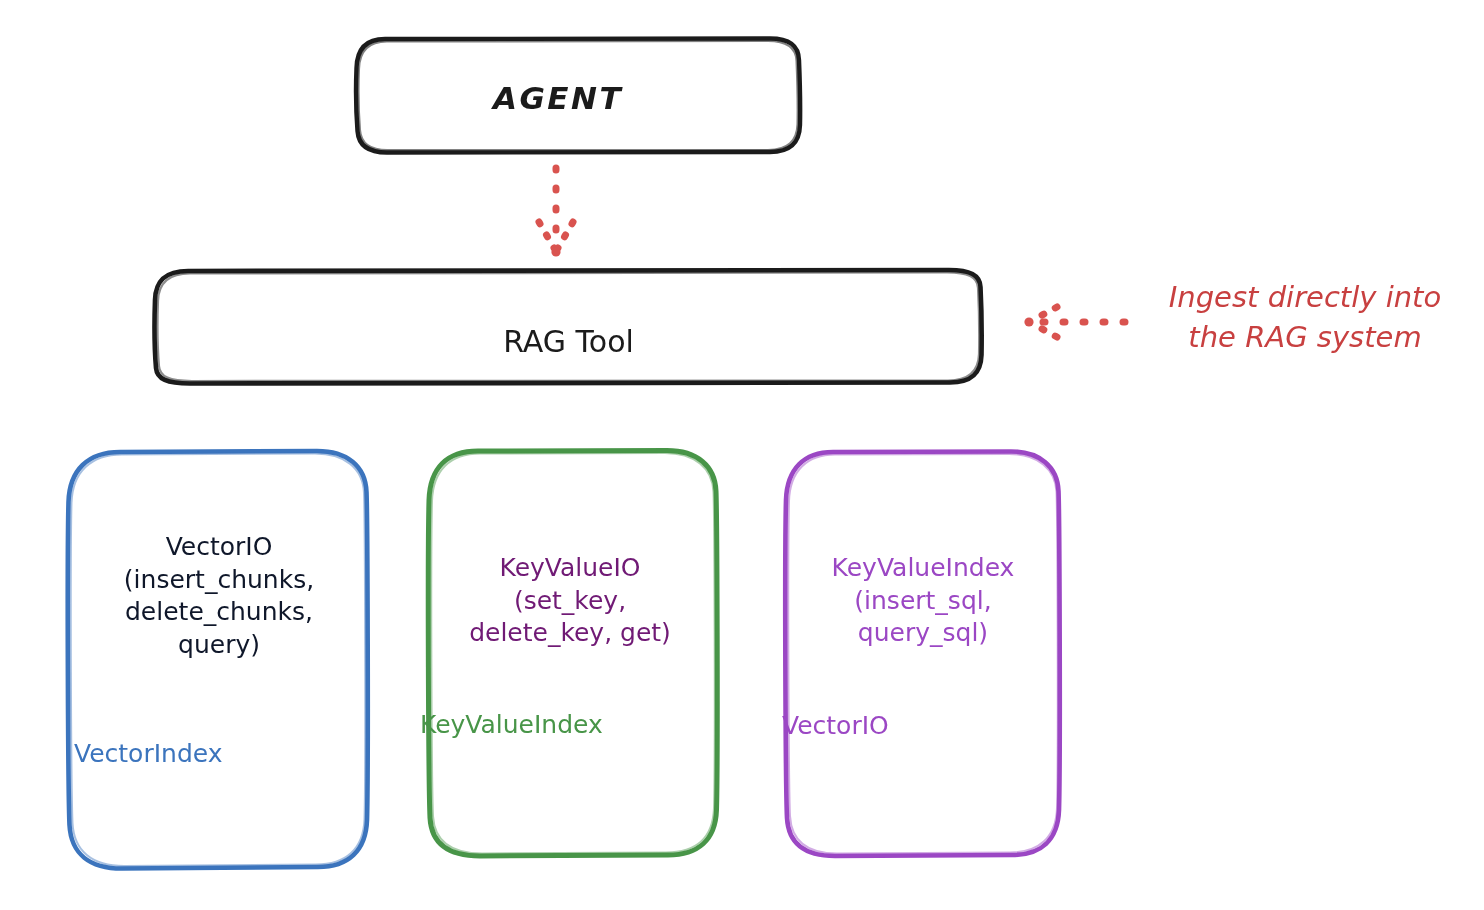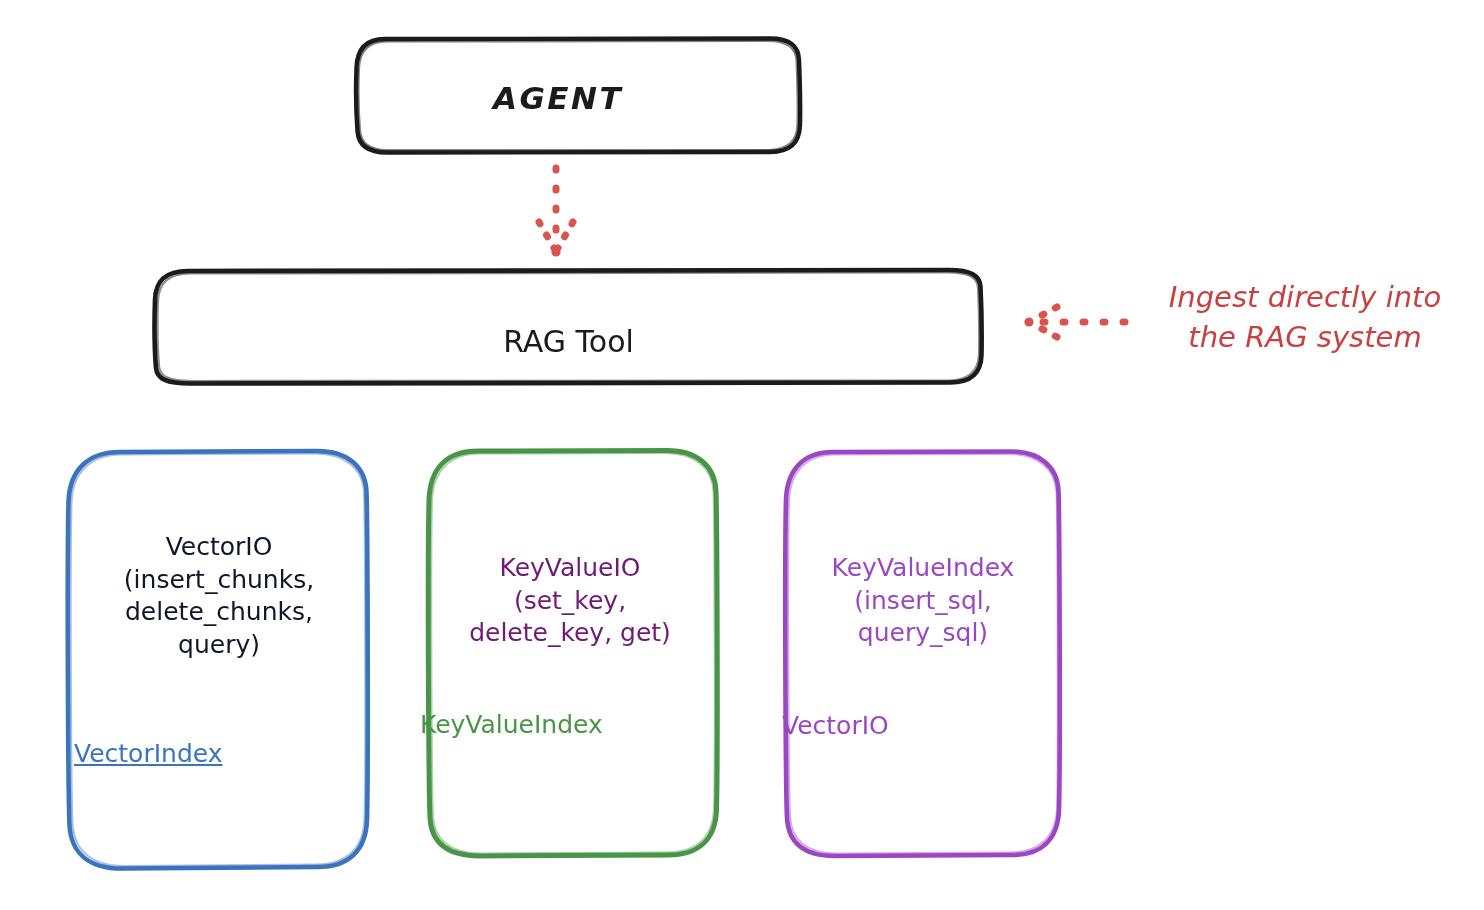--- a/index.html
+++ b/index.html
@@ -65,21 +65,21 @@
   }
   .col-index {
     position: absolute;
     font-family: "DejaVu Sans", sans-serif;
     font-size: 25px;
     font-weight: 500;
     white-space: pre;
   }
 
   #vectorio-api   { left: 74px;  top: 531px; width: 290px; color: #0f172a; }
-  #vectorio-index { left: 74px;  top: 739px; width: 350px; color: #3B74BD; text-decoration: underline; }
+  #vectorio-index { left: 74px;  top: 739px; width: 350px; color: #3B74BD; }
 
   #kvio-api       { left: 420px; top: 552px; width: 300px; color: #701a75; }
   #kvio-index     { left: 420px; top: 710px; width: 300px; color: #489548; }
 
   #relio-api      { left: 782px; top: 552px; width: 282px; color: #9B47C4; }
   #relio-index    { left: 782px; top: 711px; width: 282px; color: #9B47C4; }
 
   
   #ingest-note {
     position: absolute;

